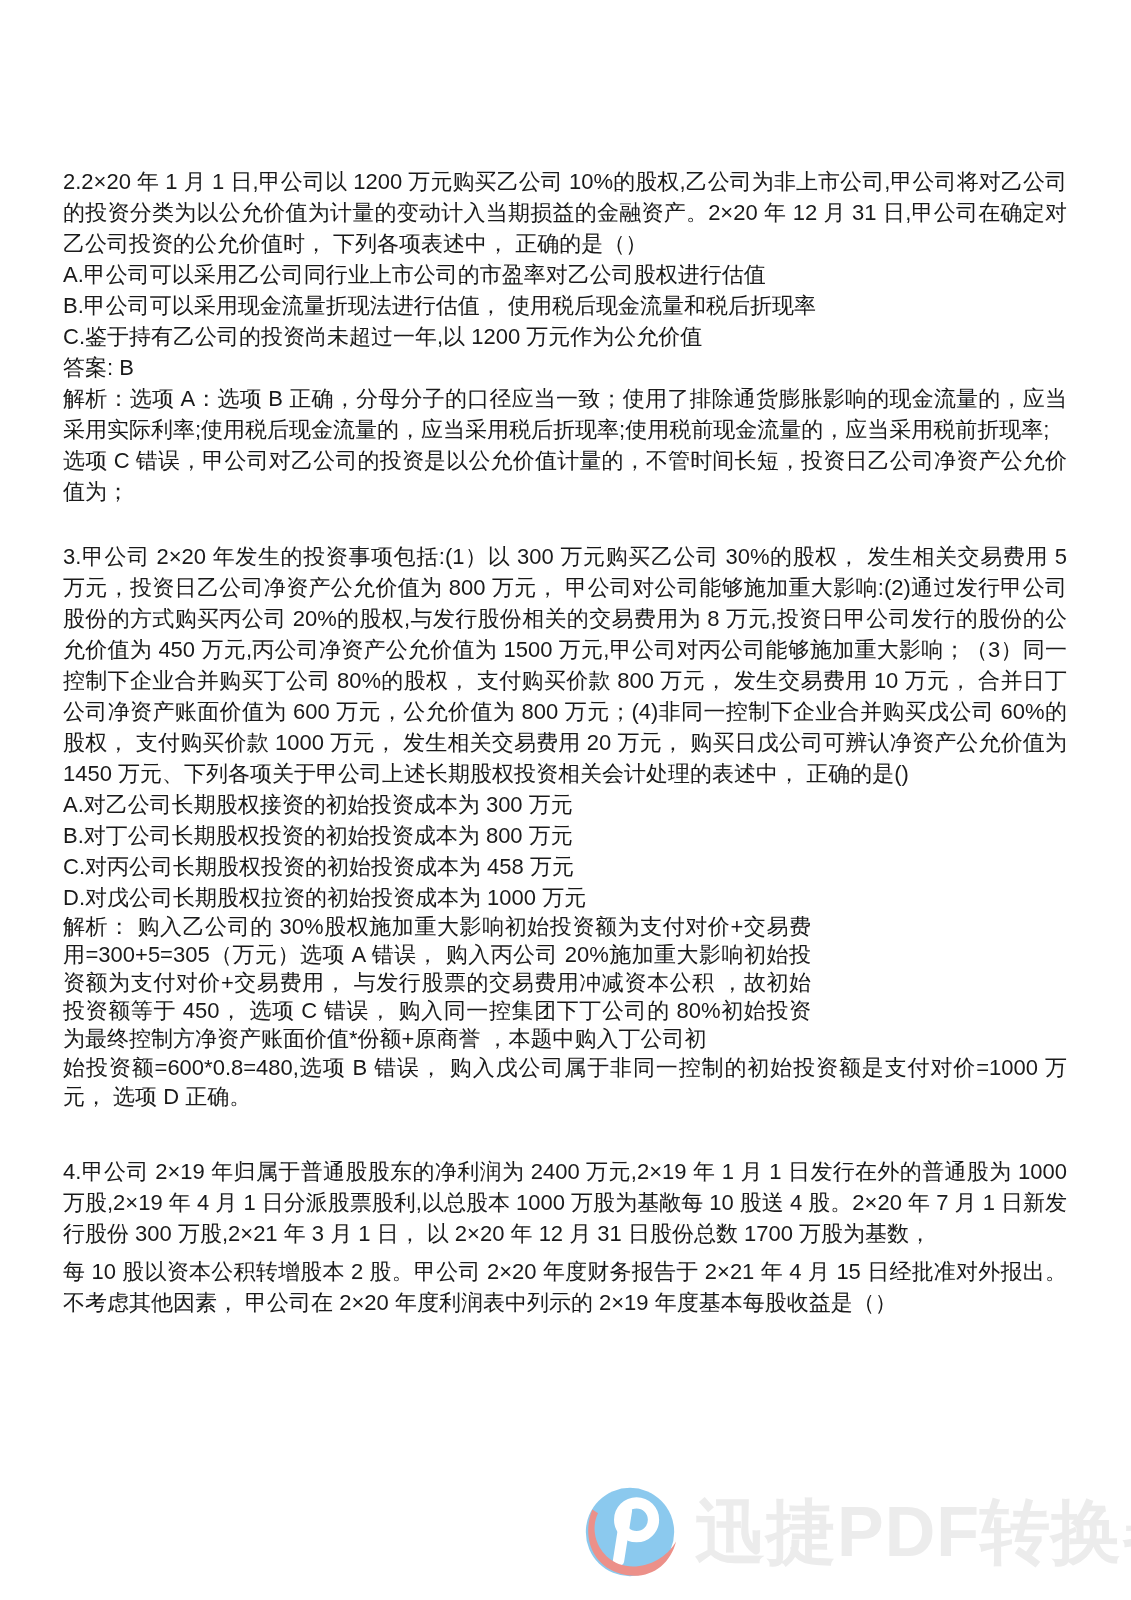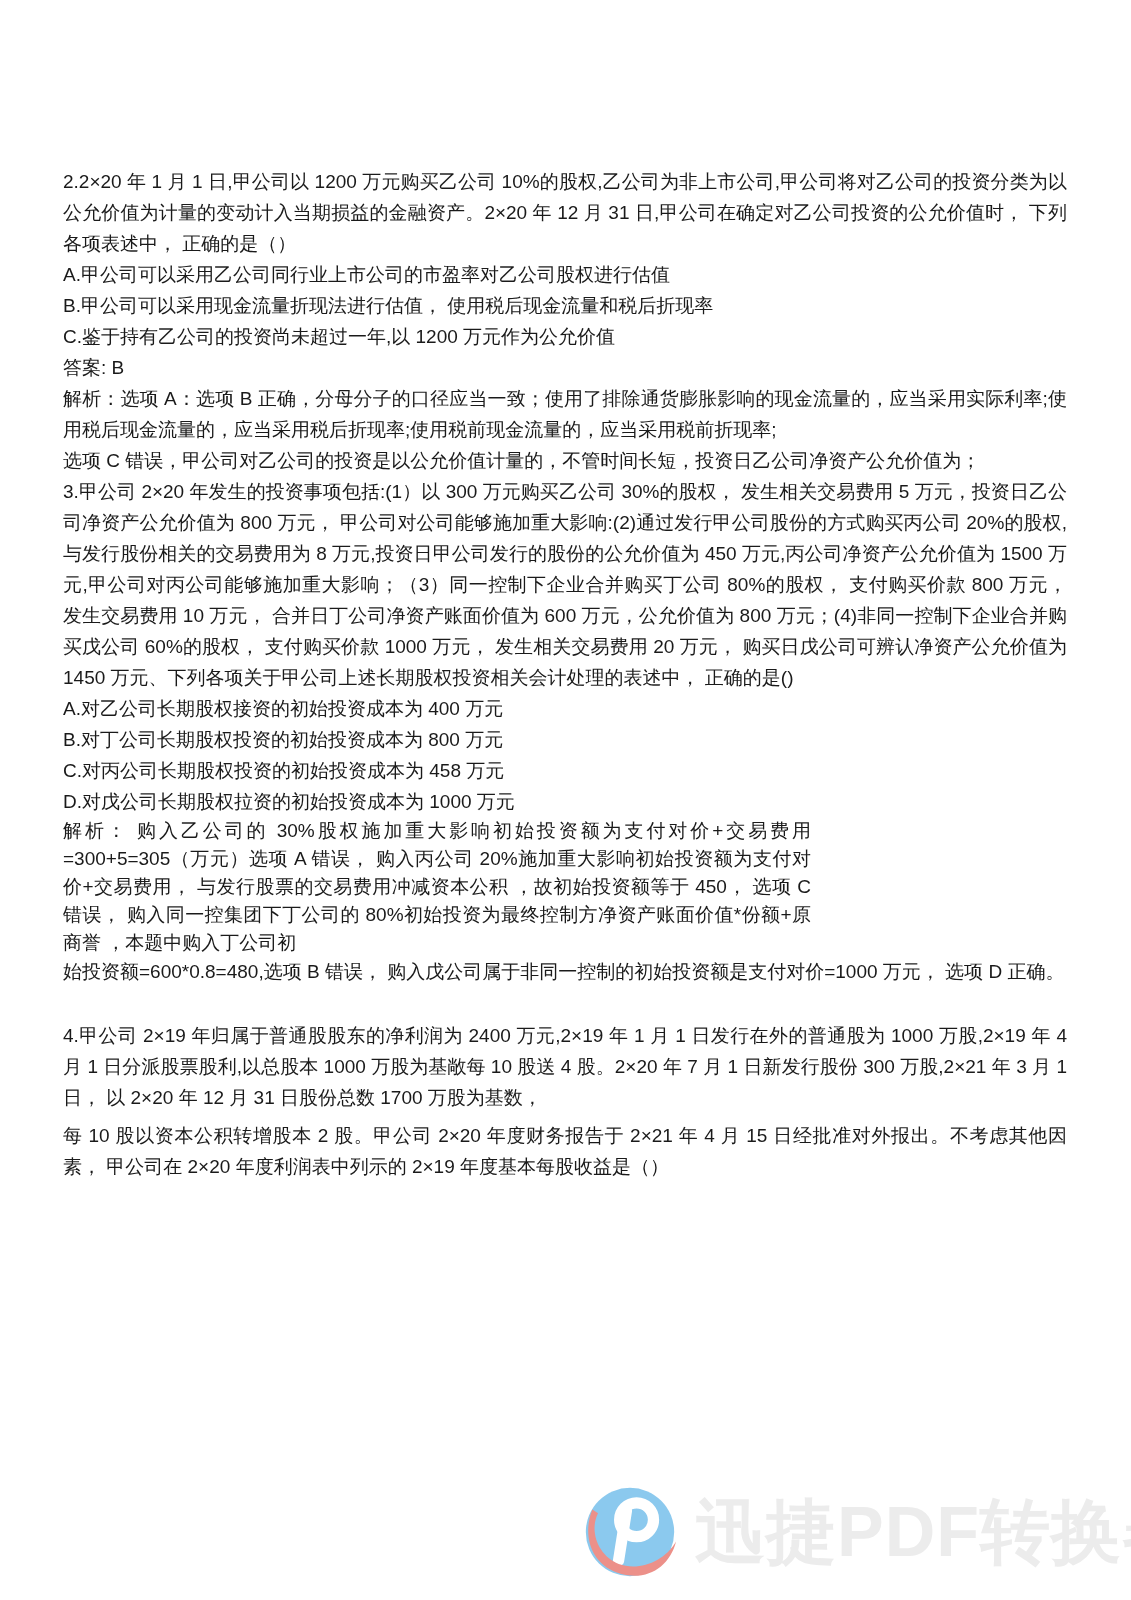--- a/index.html
+++ b/index.html
@@ -13,32 +13,32 @@
     height: 1600px;
     background: #ffffff;
     overflow: hidden;
     font-family: "Liberation Sans", "DejaVu Sans", sans-serif;
   }
   .content {
     position: absolute;
     left: 63px;
     top: 166px;
     width: 1004px;
-    font-size: 19px;
+    font-size: 22px;
     line-height: 31px;
     color: #1a1a1a;
     text-align: justify;
   }
   .content p { margin: 0; }
   .q-body { margin: 0; }
   .option { margin-top: 7px; }
   .answer { margin-top: 3px; }
   .analysis { margin-top: 3px; }
-  .section-q3 { }
-  .section-q4 { margin-top: 34px; }
+  .section-q3 { margin-top: 34px; }
+  .section-q4 { margin-top: 45px; }
   .q3-analysis-narrow {
     margin-top: 5px;
     max-width: 748px;
     line-height: 28px;
     text-align: justify;
   }
   .q3-analysis-wide {
     margin-top: 0;
     line-height: 29px;
   }
@@ -76,21 +76,21 @@
       <p class="option">A.甲公司可以采用乙公司同行业上市公司的市盈率对乙公司股权进行估值</p>
       <p class="option">B.甲公司可以采用现金流量折现法进行估值， 使用税后现金流量和税后折现率</p>
       <p class="option">C.鉴于持有乙公司的投资尚未超过一年,以 1200 万元作为公允价值</p>
       <p class="answer">答案: B</p>
       <p class="analysis">解析：选项 A：选项 B 正确，分母分子的口径应当一致；使用了排除通货膨胀影响的现金流量的，应当采用实际利率;使用税后现金流量的，应当采用税后折现率;使用税前现金流量的，应当采用税前折现率;</p>
       <p class="analysis">选项 C 错误，甲公司对乙公司的投资是以公允价值计量的，不管时间长短，投资日乙公司净资产公允价值为；</p>
     </section>
 
     <section class="section-q3">
       <p class="q-body">3.甲公司 2×20 年发生的投资事项包括:(1）以 300 万元购买乙公司 30%的股权， 发生相关交易费用 5 万元，投资日乙公司净资产公允价值为 800 万元， 甲公司对公司能够施加重大影响:(2)通过发行甲公司股份的方式购买丙公司 20%的股权,与发行股份相关的交易费用为 8 万元,投资日甲公司发行的股份的公允价值为 450 万元,丙公司净资产公允价值为 1500 万元,甲公司对丙公司能够施加重大影响；（3）同一控制下企业合并购买丁公司 80%的股权， 支付购买价款 800 万元， 发生交易费用 10 万元， 合并日丁公司净资产账面价值为 600 万元，公允价值为 800 万元；(4)非同一控制下企业合并购买戊公司 60%的股权， 支付购买价款 1000 万元， 发生相关交易费用 20 万元， 购买日戊公司可辨认净资产公允价值为 1450 万元、下列各项关于甲公司上述长期股权投资相关会计处理的表述中， 正确的是()</p>
-      <p class="option">A.对乙公司长期股权接资的初始投资成本为 400 万元</p>
+      <p class="option">A.对乙公司长期股权接资的初始投资成本为 300 万元</p>
       <p class="option">B.对丁公司长期股权投资的初始投资成本为 800 万元</p>
       <p class="option">C.对丙公司长期股权投资的初始投资成本为 458 万元</p>
       <p class="option">D.对戊公司长期股权拉资的初始投资成本为 1000 万元</p>
       <p class="q3-analysis-narrow">解析：  购入乙公司的 30%股权施加重大影响初始投资额为支付对价+交易费用=300+5=305（万元）选项 A 错误， 购入丙公司 20%施加重大影响初始投资额为支付对价+交易费用， 与发行股票的交易费用冲减资本公积 ，故初始投资额等于 450， 选项 C 错误， 购入同一控集团下丁公司的 80%初始投资为最终控制方净资产账面价值*份额+原商誉 ，本题中购入丁公司初</p>
       <p class="q3-analysis-wide">始投资额=600*0.8=480,选项 B 错误， 购入戊公司属于非同一控制的初始投资额是支付对价=1000 万元， 选项 D 正确。</p>
     </section>
 
     <section class="section-q4">
       <p class="q-body">4.甲公司 2×19 年归属于普通股股东的净利润为 2400 万元,2×19 年 1 月 1 日发行在外的普通股为 1000 万股,2×19 年 4 月 1 日分派股票股利,以总股本 1000 万股为基敞每 10 股送 4 股。2×20 年 7 月 1 日新发行股份 300 万股,2×21 年 3 月 1 日， 以 2×20 年 12 月 31 日股份总数 1700 万股为基数，</p>
       <p class="q-body q4-para2">每 10 股以资本公积转增股本 2 股。甲公司 2×20 年度财务报告于 2×21 年 4 月 15 日经批准对外报出。不考虑其他因素， 甲公司在 2×20 年度利润表中列示的 2×19 年度基本每股收益是（）</p>

